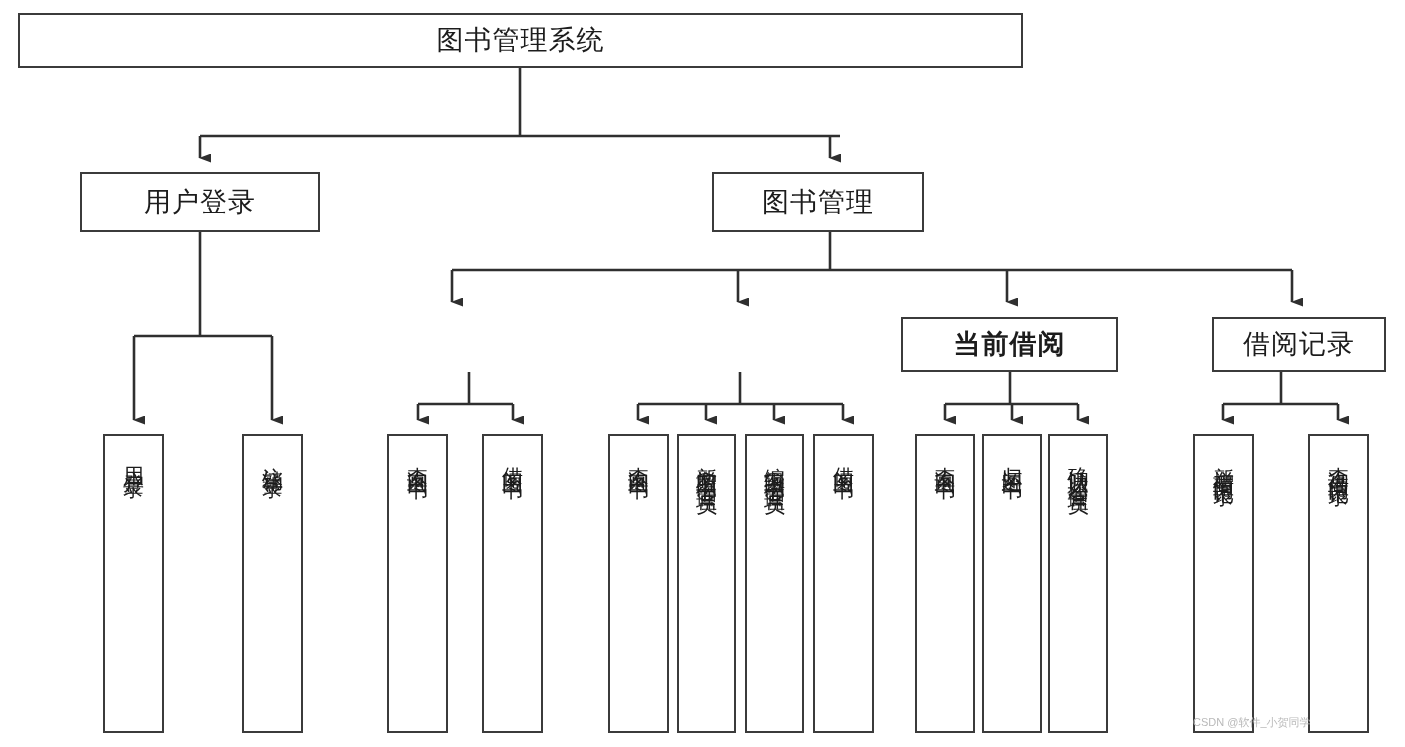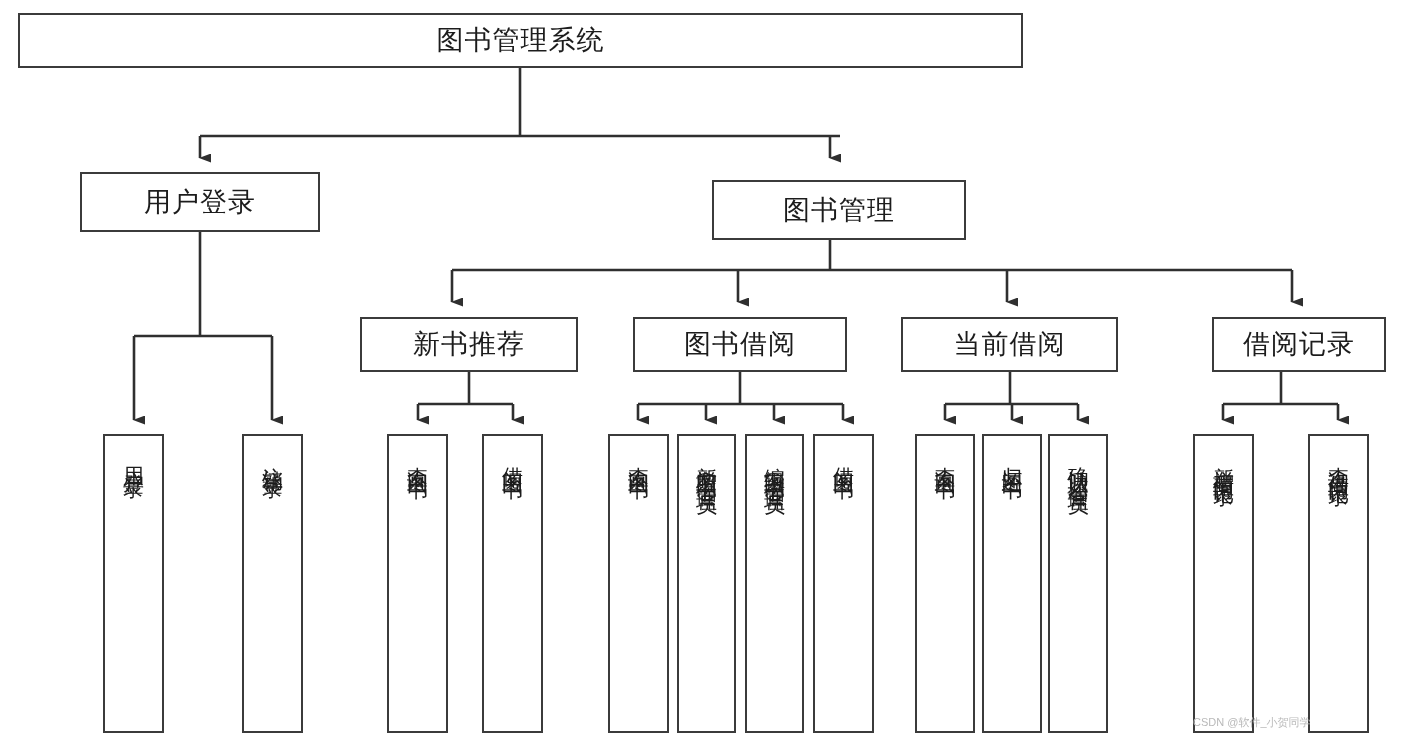--- a/index.html
+++ b/index.html
@@ -119,31 +119,25 @@
     </g>
   </svg>
 
   <div class="node" style="left:18px; top:13px; width:1005px; height:55px;">
     <span class="label">图书管理系统</span>
   </div>
 
   <div class="node" style="left:80px; top:172px; width:240px; height:60px;">
     <span class="label">用户登录</span>
   </div>
-  <div class="node" style="left:712px; top:180px; width:254px; height:60px;">
+  <div class="node" style="left:712px; top:172px; width:212px; height:60px;">
     <span class="label">图书管理</span>
   </div>
 
-  <div class="node" style="left:360px; top:317px; width:218px; height:55px;">
-    <span class="label">新书推荐</span>
-  </div>
-  <div class="node" style="left:633px; top:317px; width:214px; height:55px;">
-    <span class="label">图书借阅</span>
-  </div>
-  <div class="node" style="left:901px; top:317px; width:217px; height:55px;">
+  <div class="node" style="left:901px; top:317px; width:217px; height:55px;font-weight:bold;">
     <span class="label">当前借阅</span>
   </div>
   <div class="node" style="left:1172px; top:317px; width:174px; height:55px;margin-left:40px;">
     <span class="label">借阅记录</span>
   </div>
 
   <div class="node leaf" style="left:103px; top:434px; width:61px; height:299px;">
     <span class="label">用户登录</span>
   </div>
   <div class="node leaf" style="left:242px; top:434px; width:61px; height:299px;">

